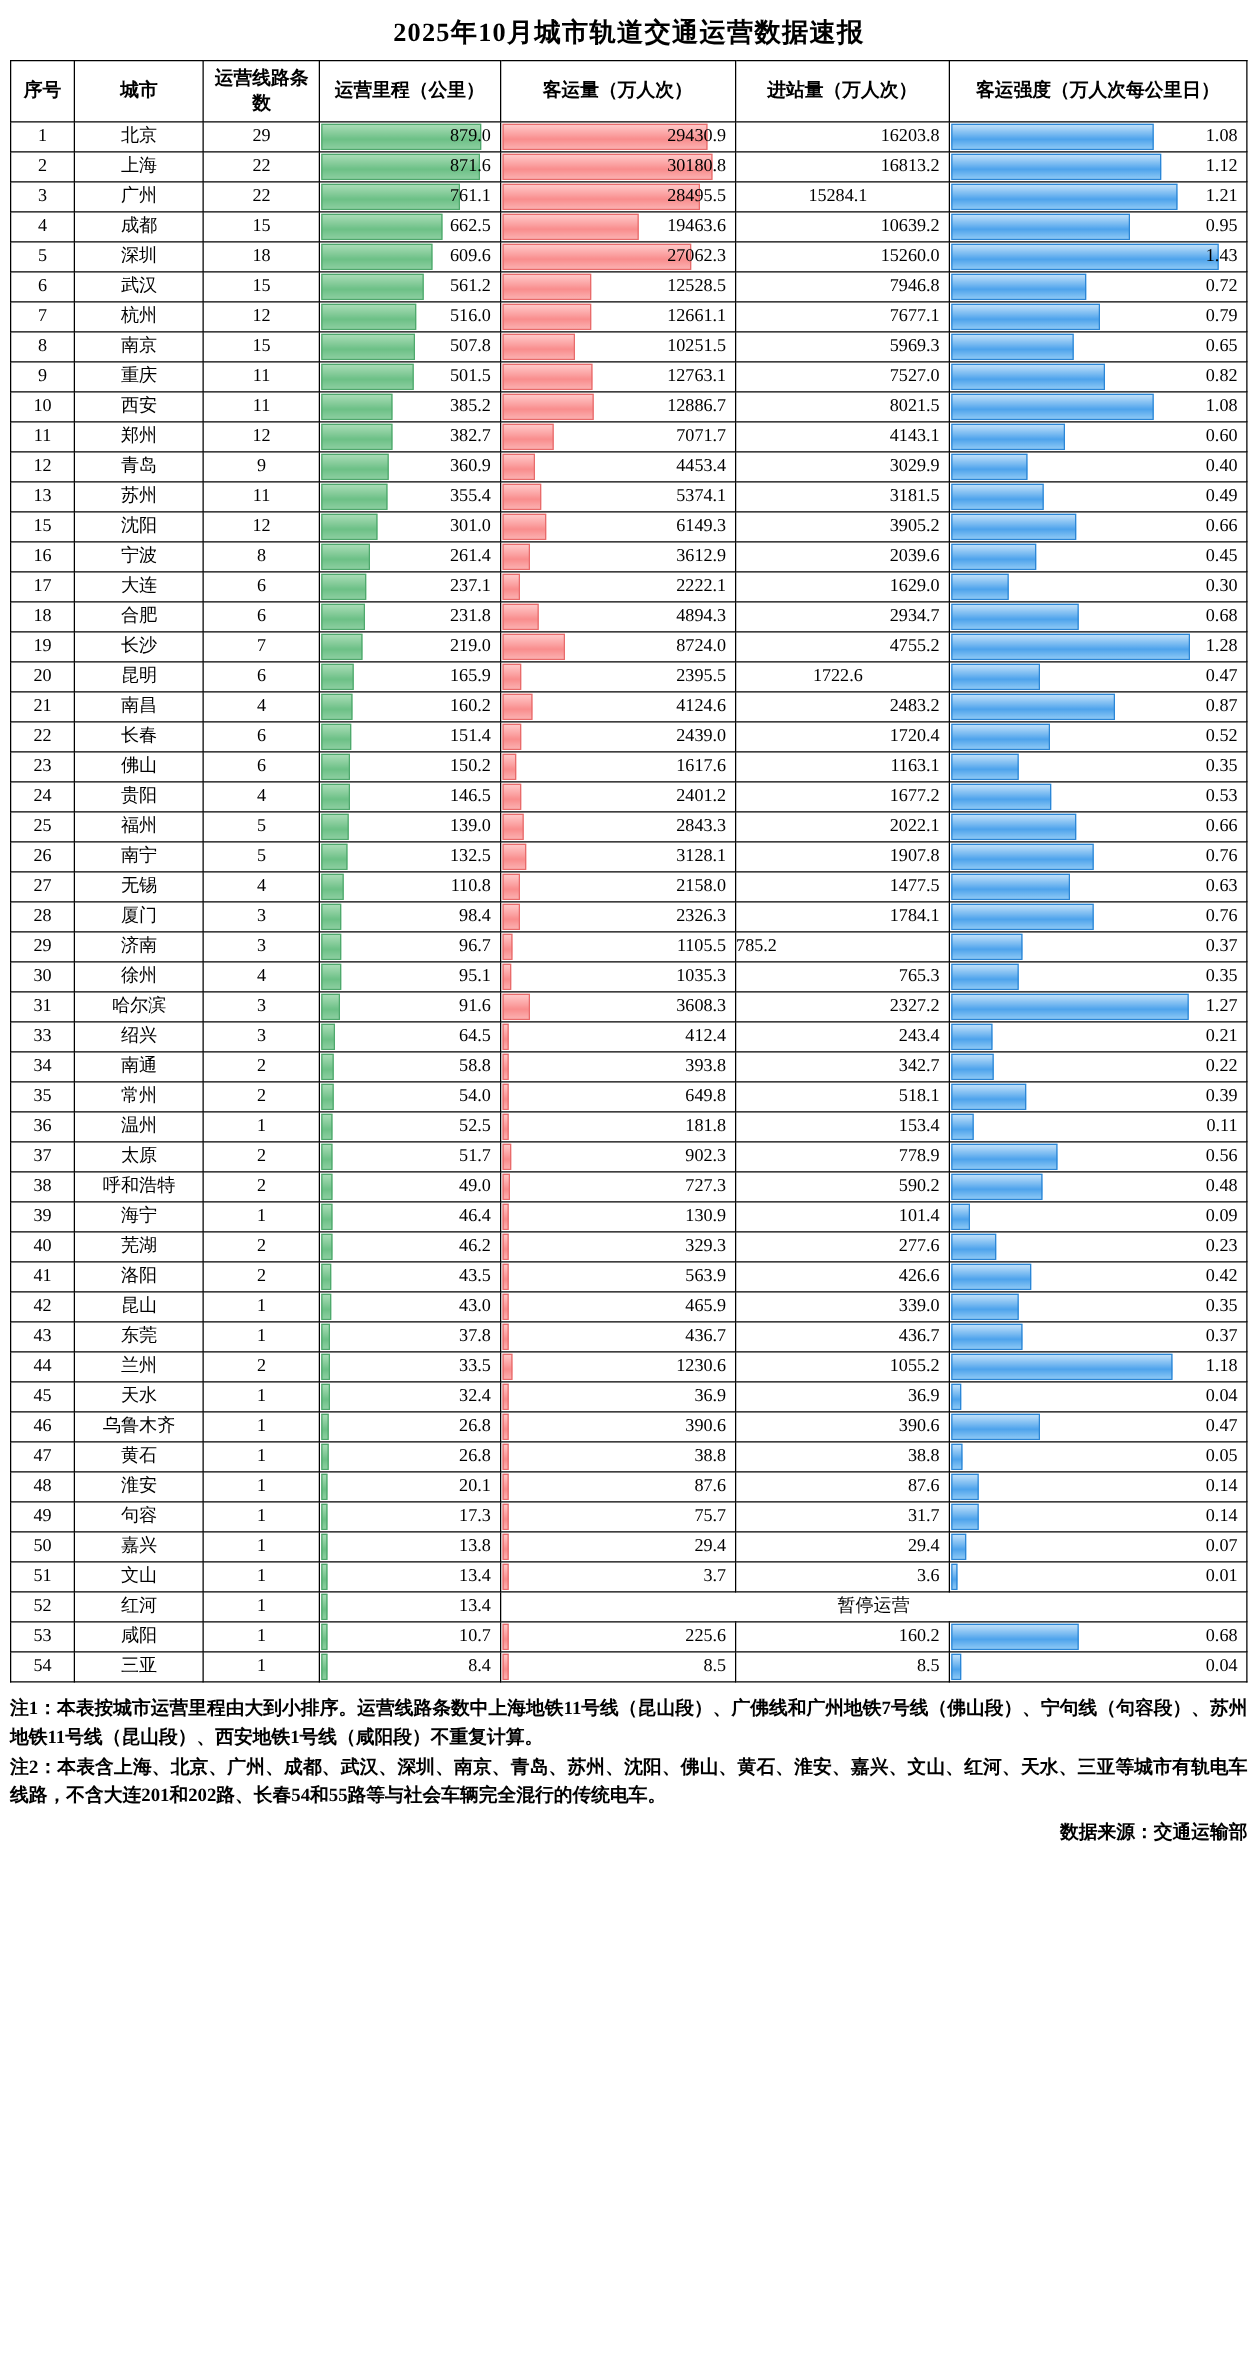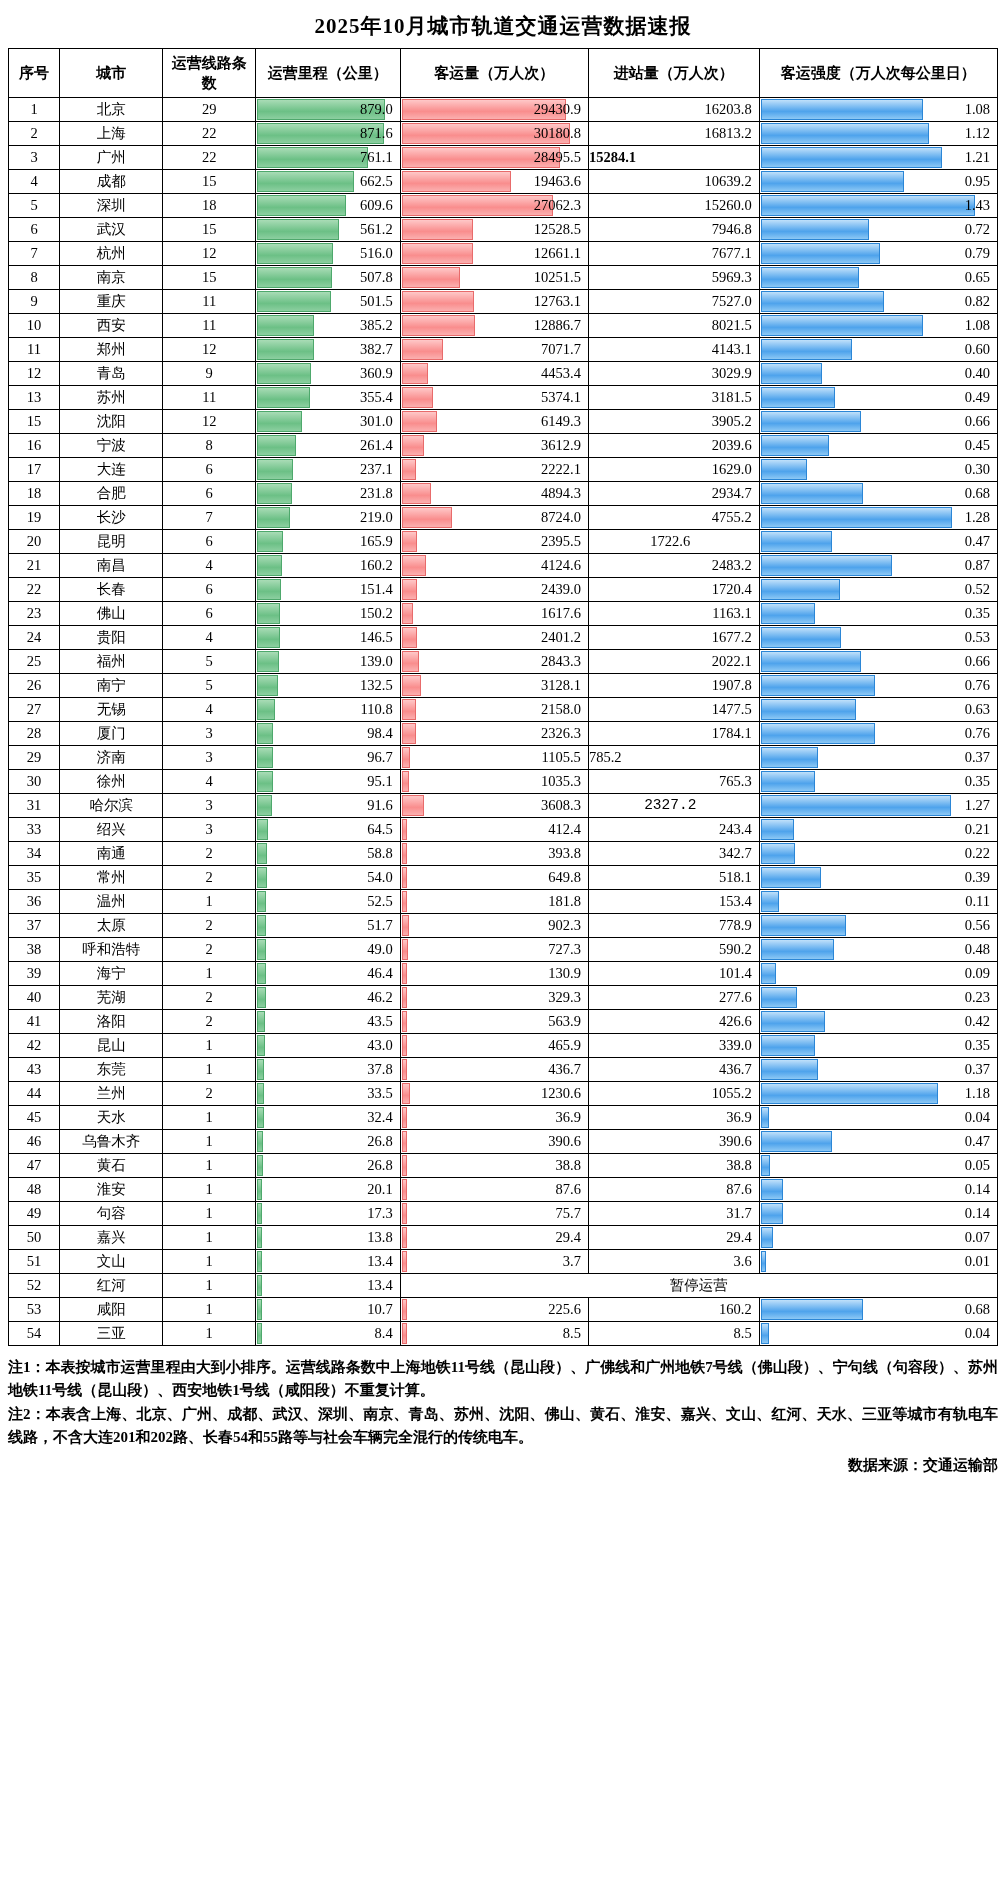--- a/index.html
+++ b/index.html
@@ -159,21 +159,21 @@
           <td class="c-city">广州</td>
           <td class="c-lines">22</td>
           <td class="c-km barcell">
             <div class="bar bar-green" style="width: 109.1px;"></div>
             <span class="val">761.1</span>
           </td>
           <td class="c-pass barcell">
             <div class="bar bar-red" style="width: 156.731px;"></div>
             <span class="val">28495.5</span>
           </td>
-          <td class="c-enter" style="text-align: left; padding-right: 7px; font-weight: bold;">15284.1</td>
+          <td class="c-enter" style="text-align: center; padding-right: 7px;">15284.1</td>
           <td class="c-int barcell">
             <div class="bar bar-blue" style="width: 179.385px;"></div>
             <span class="val">1.21</span>
           </td>
         </tr>
         <tr>
           <td class="c-idx">4</td>
           <td class="c-city">成都</td>
           <td class="c-lines">15</td>
           <td class="c-km barcell">
@@ -645,21 +645,21 @@
           <td class="c-city">哈尔滨</td>
           <td class="c-lines">3</td>
           <td class="c-km barcell">
             <div class="bar bar-green" style="width: 13.1304px;"></div>
             <span class="val">91.6</span>
           </td>
           <td class="c-pass barcell">
             <div class="bar bar-red" style="width: 19.8463px;"></div>
             <span class="val">3608.3</span>
           </td>
-          <td class="c-enter" style="text-align: center; padding-right: 7px; font-family: Liberation Mono, monospace;">2327.2</td>
+          <td class="c-enter" style="text-align: right; padding-right: 7px;">2327.2</td>
           <td class="c-int barcell">
             <div class="bar bar-blue" style="width: 188.28px;"></div>
             <span class="val">1.27</span>
           </td>
         </tr>
         <tr>
           <td class="c-idx">33</td>
           <td class="c-city">绍兴</td>
           <td class="c-lines">3</td>
           <td class="c-km barcell">

